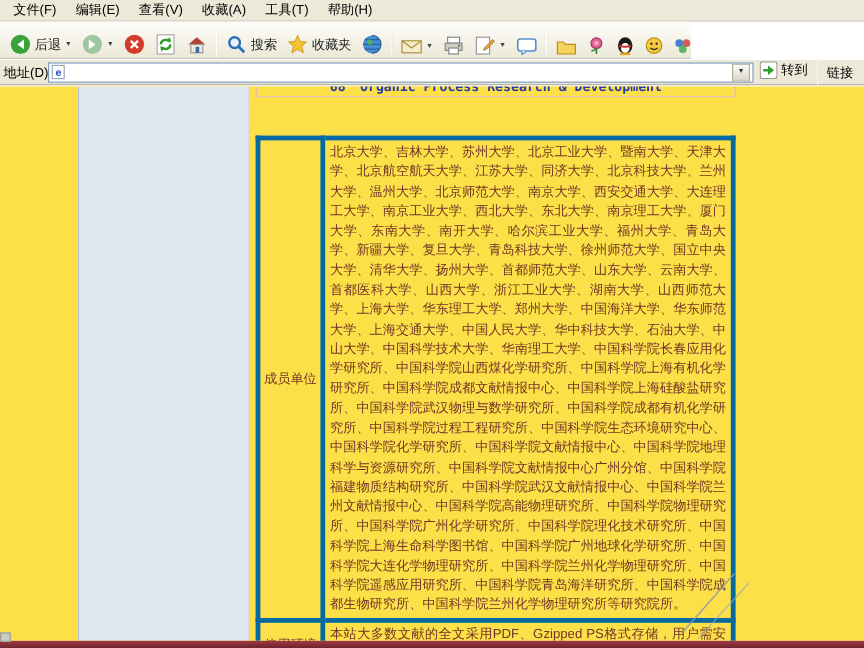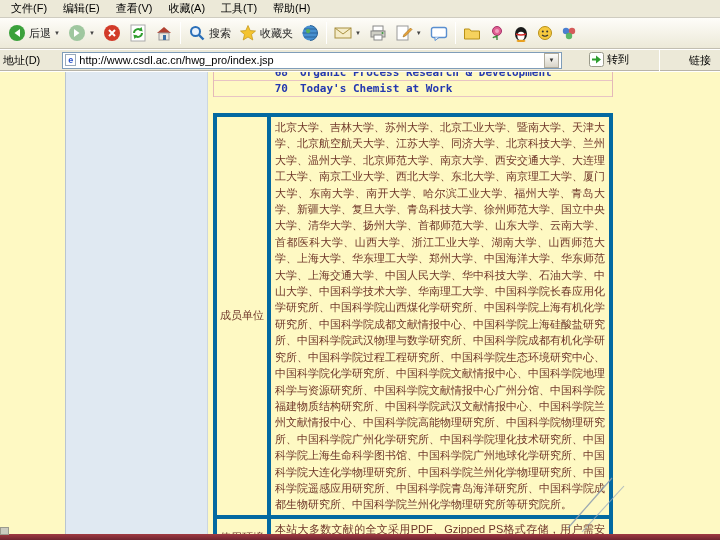--- a/index.html
+++ b/index.html
@@ -6,43 +6,43 @@
   html,body{width:720px;height:540px;overflow:hidden}
   body{font-family:"Liberation Sans",sans-serif;background:#fff}
   #screen{position:relative;width:720px;height:540px;background:#fff;overflow:hidden}
 
   
   .menubar{position:absolute;left:0;top:0;width:720px;height:18px;background:#ece9d8;
     border-bottom:1px solid #cfccc0;display:flex;align-items:center;font-size:11px;color:#000;padding-left:3px}
   .menu-item{padding:4px 8px;cursor:default;white-space:nowrap}
 
   
-  .toolbar{position:absolute;left:0;top:18px;width:720px;height:31px;
+  .toolbar{position:absolute;left:0;top:18px;width:576px;height:31px;
     background:linear-gradient(#fefdf9,#ece9d8);border-bottom:1px solid #c2beb2;
-    display:flex;align-items:center;padding:0 4px;font-size:11px;color:#222}
+    display:flex;align-items:flex-end;padding:0 4px;font-size:11px;color:#222}
   .tb-btn{display:flex;align-items:center;gap:3px;padding:2px 4px;border-radius:3px;white-space:nowrap}
   .tb-sep{width:1px;height:22px;background:#c6c2b6;border-right:1px solid #fff;margin:0 3px;flex:0 0 auto}
   .caret{font-size:6px;color:#444;line-height:1}
   .tb-btn svg{display:block}
 
   
   .addrbar{position:absolute;left:0;top:50px;width:720px;height:21px;background:#ece9d8;
-    border-bottom:1px solid #b8b4a8;display:flex;align-items:center;font-size:11px;padding:0 3px;gap:22px}
+    border-bottom:1px solid #b8b4a8;display:flex;align-items:center;font-size:11px;padding:0 3px;gap:0}
   .addr-label{white-space:nowrap;color:#000}
   .addr-input{flex:1;height:17px;background:#fff;border:1px solid #7f9db9;display:flex;align-items:center;padding:0 2px;gap:3px;overflow:hidden}
   .favicon{width:11px;height:12px;background:#fff;border:1px solid #9ab;color:#2a52c8;font-weight:bold;
     font-size:9px;line-height:10px;text-align:center;flex:0 0 auto}
   .addr-url{font-size:11px;color:#000;white-space:nowrap}
   .addr-drop{margin-left:auto;width:15px;height:15px;background:linear-gradient(#fdfdfb,#d8d4c8);
     border:1px solid #b0ac9e;display:flex;align-items:center;justify-content:center;font-size:6px;color:#333;flex:0 0 auto}
   .go-btn{display:flex;align-items:flex-start;gap:3px;padding:1px 5px;white-space:nowrap}
   .links-btn{display:flex;align-items:flex-end;gap:2px;padding:0 6px 0 4px;white-space:nowrap}
 
   
-  .page{position:absolute;left:0;top:72px;width:720px;height:462px;background:#fef9c3;overflow:hidden}
+  .page{position:absolute;left:0;top:72px;width:720px;height:462px;background:#fde047;overflow:hidden}
   .left-panel{position:absolute;left:65px;top:0;width:143px;height:100%;background:#e0e9f2;
     border-left:1px solid #b9c5d1;border-right:1px solid #ccd6e0}
   .main{position:absolute;left:213px;top:0;width:400px;height:100%}
 
   .journal-table{position:absolute;left:0;top:-7px;width:400px;
     border-left:1px solid #e4b8b8;border-right:1px solid #e4b8b8}
   .j-row{display:flex;align-items:center;height:16px;border-bottom:1px solid #e8c4c4;
     font-family:"DejaVu Sans Mono",monospace;font-weight:bold;font-size:11px;color:#2438b0}
   .j-num{width:86px;text-align:right;padding-right:12px;flex:0 0 auto}
   .j-title{white-space:nowrap}
@@ -230,21 +230,20 @@
             <circle cx="8" cy="11" r="3.2" fill="#4ab05a" opacity="0.9"></circle>
           </svg>
         </span>
     </span>
   </div>
 
   <div class="addrbar">
     <span class="addr-label">地址(D)</span>
     <span class="addr-input">
       <span class="favicon">e</span>
-      <span class="addr-url">http://www.csdl.ac.cn/hwg_pro/index.jsp</span>
       <span class="addr-drop">▼</span>
     </span>
     <span class="go-btn">
       <span><svg width="15" height="15">
             <rect x="0.5" y="0.5" width="14" height="14" rx="2" fill="#fff" stroke="#9a9a8a"></rect>
             <path d="M3 7.5 h6" stroke="#2f9e2f" stroke-width="2"></path>
             <path d="M7 3.5 L12 7.5 L7 11.5 Z" fill="#2f9e2f"></path>
           </svg></span>
       <span>转到</span>
     </span>
@@ -256,24 +255,20 @@
 
   <div class="page">
     <div class="left-panel"></div>
 
     <div class="main">
 
       <div class="journal-table">
         <div class="j-row">
           <span class="j-num">68</span>
           <span class="j-title">Organic Process Research &amp; Development</span>
-        </div>
-        <div class="j-row">
-          <span class="j-num">70</span>
-          <span class="j-title">Today's Chemist at Work</span>
         </div>
       </div>
 
       <table class="info-table">
         <tbody>
             <tr>
           <td class="lbl">成员单位</td>
           <td class="val">北京大学、吉林大学、苏州大学、北京工业大学、暨南大学、天津大学、北京航空航天大学、江苏大学、同济大学、北京科技大学、兰州大学、温州大学、北京师范大学、南京大学、西安交通大学、大连理工大学、南京工业大学、西北大学、东北大学、南京理工大学、厦门大学、东南大学、南开大学、哈尔滨工业大学、福州大学、青岛大学、新疆大学、复旦大学、青岛科技大学、徐州师范大学、国立中央大学、清华大学、扬州大学、首都师范大学、山东大学、云南大学、首都医科大学、山西大学、浙江工业大学、湖南大学、山西师范大学、上海大学、华东理工大学、郑州大学、中国海洋大学、华东师范大学、上海交通大学、中国人民大学、华中科技大学、石油大学、中山大学、中国科学技术大学、华南理工大学、中国科学院长春应用化学研究所、中国科学院山西煤化学研究所、中国科学院上海有机化学研究所、中国科学院成都文献情报中心、中国科学院上海硅酸盐研究所、中国科学院武汉物理与数学研究所、中国科学院成都有机化学研究所、中国科学院过程工程研究所、中国科学院生态环境研究中心、中国科学院化学研究所、中国科学院文献情报中心、中国科学院地理科学与资源研究所、中国科学院文献情报中心广州分馆、中国科学院福建物质结构研究所、中国科学院武汉文献情报中心、中国科学院兰州文献情报中心、中国科学院高能物理研究所、中国科学院物理研究所、中国科学院广州化学研究所、中国科学院理化技术研究所、中国科学院上海生命科学图书馆、中国科学院广州地球化学研究所、中国科学院大连化学物理研究所、中国科学院兰州化学物理研究所、中国科学院遥感应用研究所、中国科学院青岛海洋研究所、中国科学院成都生物研究所、中国科学院兰州化学物理研究所等研究院所。</td>
         </tr>
         <tr>

